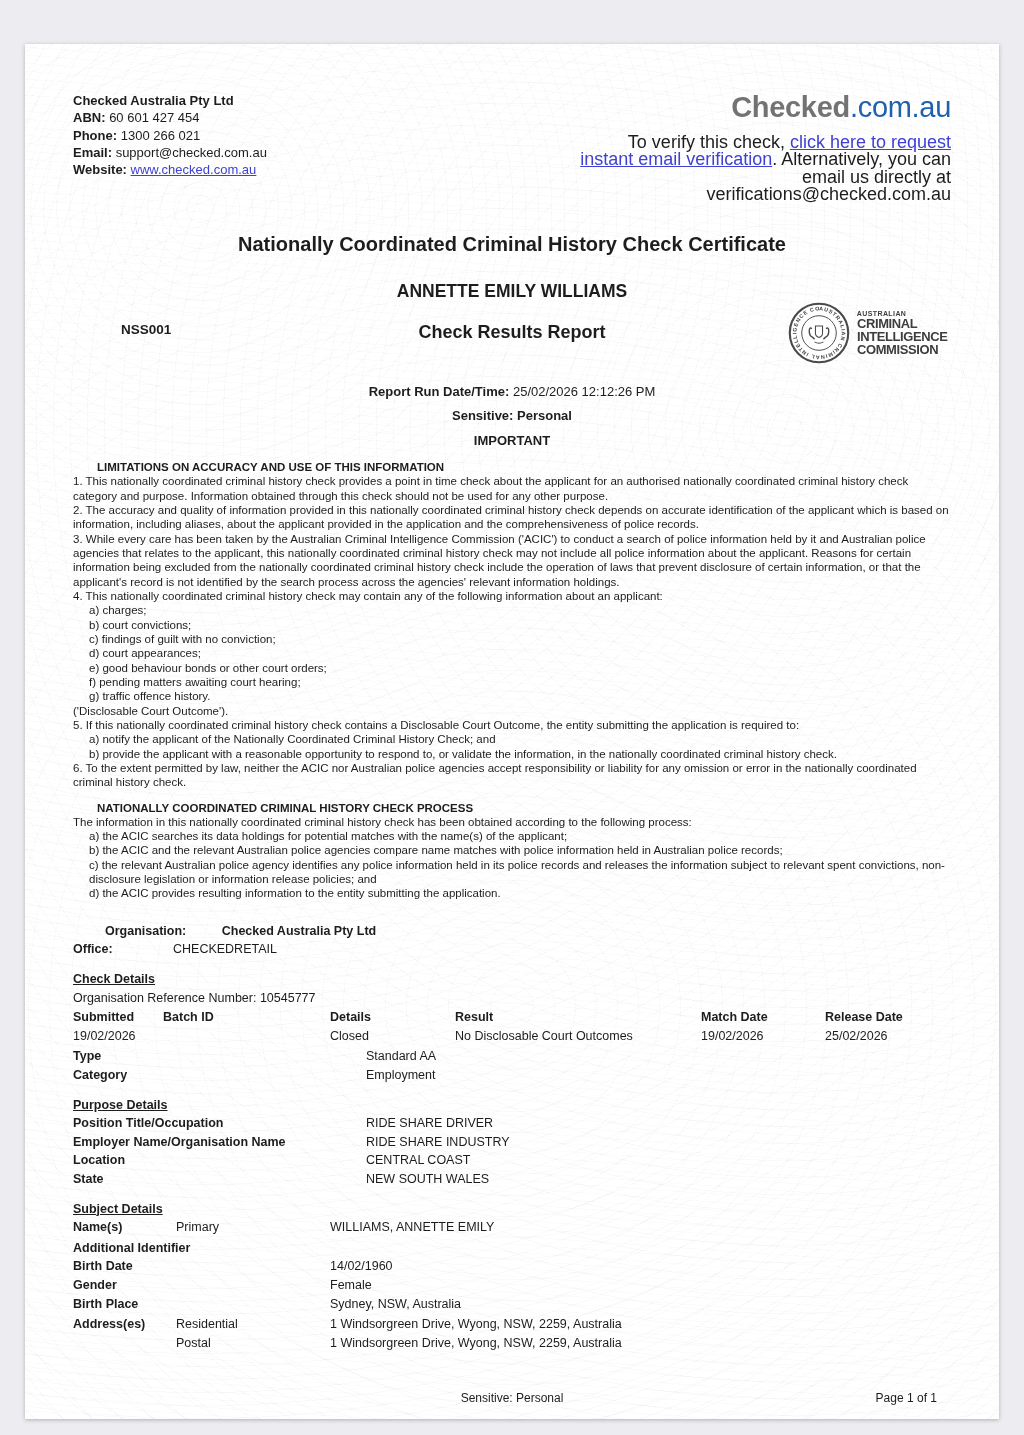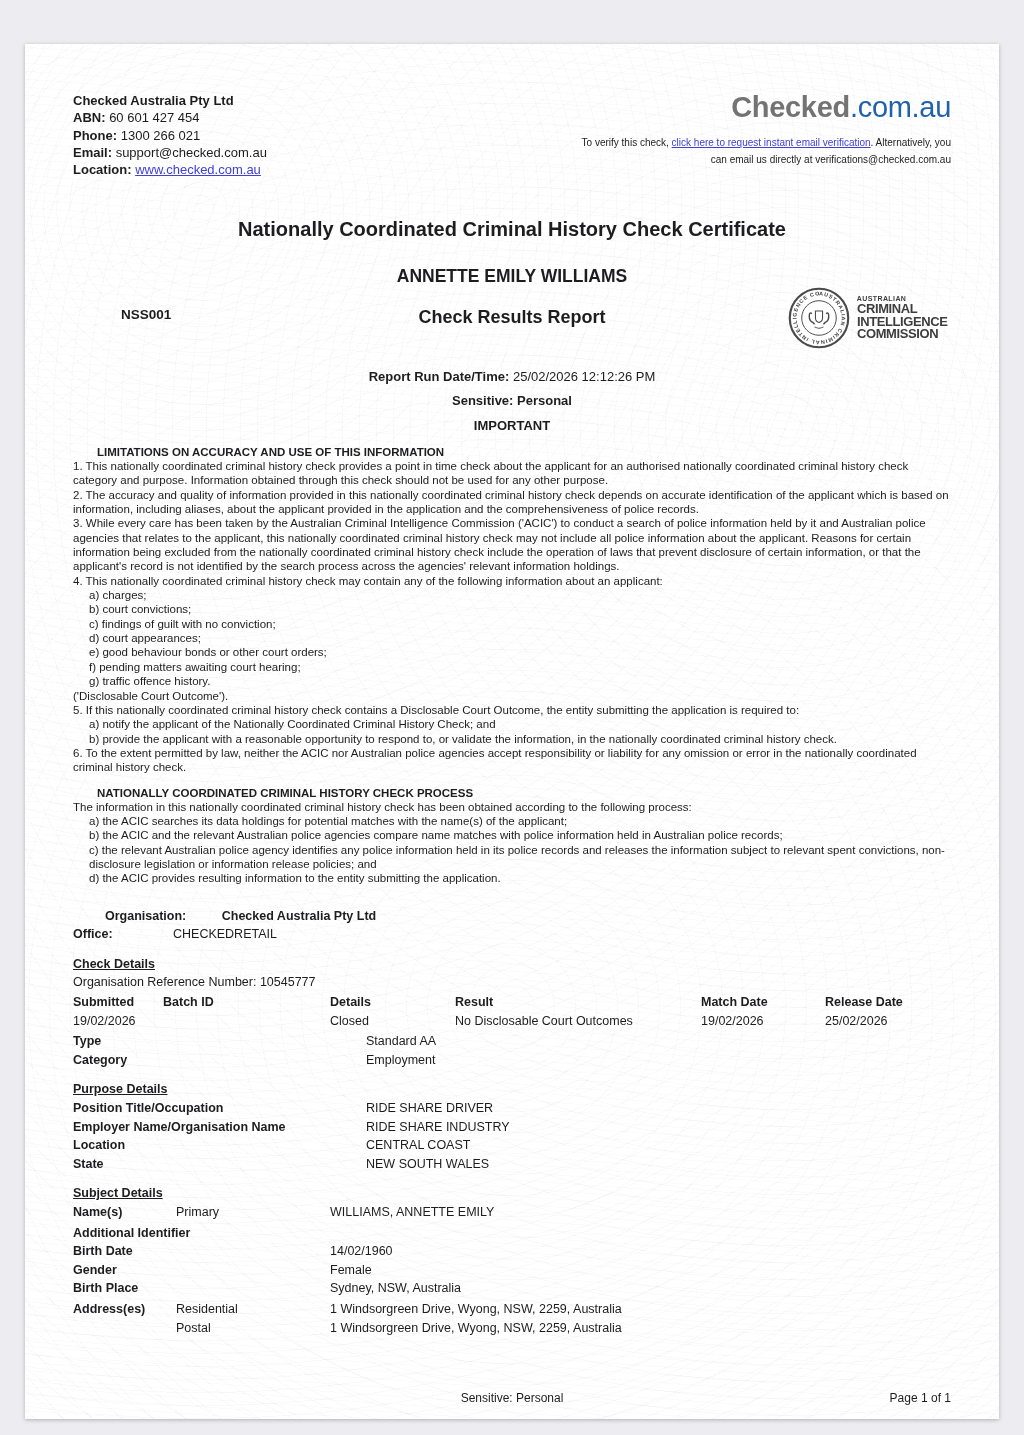--- a/index.html
+++ b/index.html
@@ -35,21 +35,21 @@
   a, .link { color:#4040d2; text-decoration:underline; cursor:pointer; }
 
   
   .hdr { display:flex; justify-content:space-between; min-height:96px; }
   .company { font-size:13px; line-height:17.3px; }
   .company b { font-weight:bold; }
   .brand { width:380px; text-align:right; }
   .brand-logo { font-size:29px; line-height:30px; margin-bottom:12px; letter-spacing:-.3px; }
   .brand-logo .lp { font-weight:bold; color:#737373; }
   .brand-logo .ls { font-weight:normal; color:#2160ab; }
-  .verify { font-size:10px; line-height:17.3px; color:#1d1d1f; }
+  .verify { font-size:18px; line-height:17.3px; color:#1d1d1f; }
 
   
   .doc-title { text-align:center; font-size:20px; font-weight:bold; margin-top:30px; }
   .applicant { text-align:center; font-size:17.5px; font-weight:bold; margin-top:25px; }
 
   .midrow { position:relative; height:66px; margin-top:14px; }
   .nss { position:absolute; left:0; top:6px; font-weight:bold; font-size:13.5px;padding-left:48px; }
   .crr { text-align:center; font-weight:bold; font-size:18px; padding-top:6px; }
   .acic { position:absolute; right:0; top:-14px; display:flex; align-items:center; gap:7px; }
   .acic-text { color:#3d3d3d; }
@@ -81,37 +81,37 @@
 
   .kv { display:flex;gap:36px; }
   .kv .k { width:257px; font-weight:bold; }
   .kv3 { display:flex; }
   .kv3 .k1 { width:103px; font-weight:bold; }
   .kv3 .k2 { width:154px; font-weight:normal; }
   .mt2 { margin-top:2px; }
 
   .footer { position:absolute; left:0; bottom:14px; width:100%; font-size:12px; }
   .footer .fc { text-align:center; }
-  .footer .fp { position:absolute; right:48px; top:0; }
+  .footer .fp { position:absolute; right:62px; top:0; }
 
   .seal { display:block; }
 </style>
 </head>
 <body>
 
 <div class="page">
   <div class="content">
 
     <div class="hdr">
       <div class="company">
         <div><b>Checked Australia Pty Ltd</b></div>
         <div><b>ABN:</b> <span>60 601 427 454</span></div>
         <div><b>Phone:</b> <span>1300 266 021</span></div>
         <div><b>Email:</b> <span>support@checked.com.au</span></div>
-        <div><b>Location:</b> <span class="link">www.checked.com.au</span></div>
+        <div><b>Website:</b> <span class="link">www.checked.com.au</span></div>
       </div>
       <div class="brand">
         <div class="brand-logo"><span class="lp">Checked</span><span class="ls">.com.au</span></div>
         <div class="verify"><span>To verify this check, </span><span class="link">click here to request instant email verification</span><span>. Alternatively, you can email us directly at verifications@checked.com.au</span></div>
       </div>
     </div>
 
     <div class="doc-title">Nationally Coordinated Criminal History Check Certificate</div>
     <div class="applicant">ANNETTE EMILY WILLIAMS</div>
 

